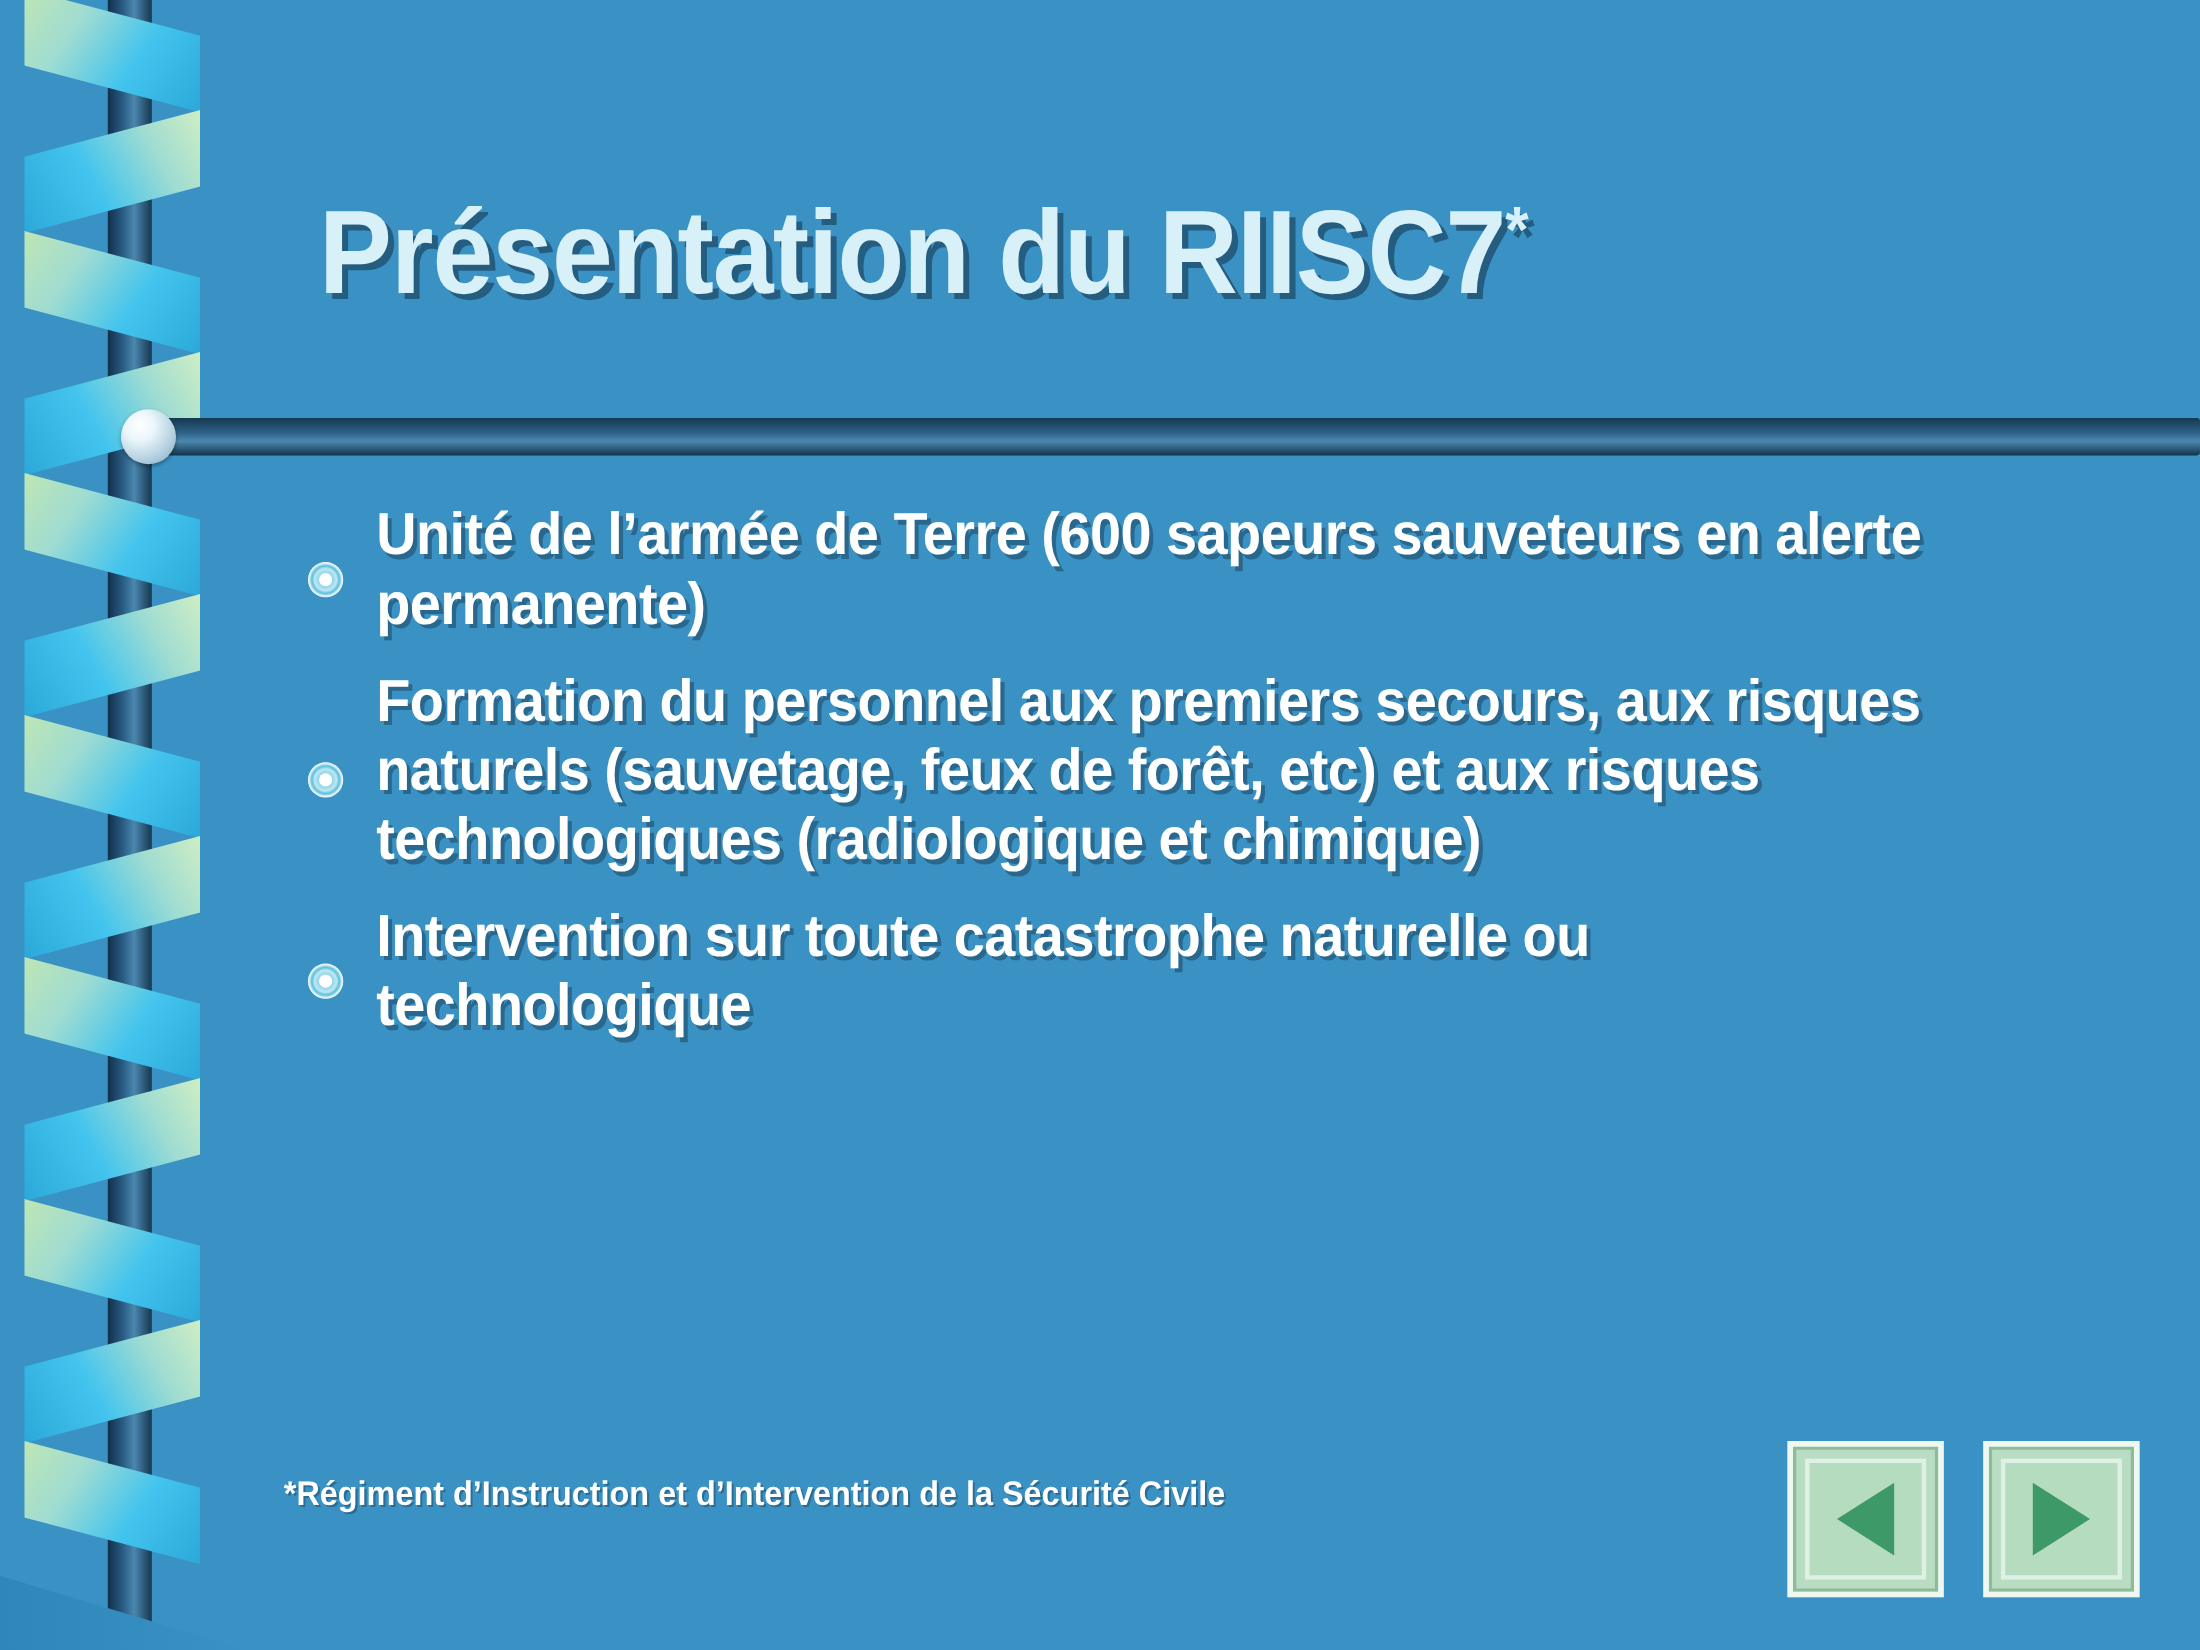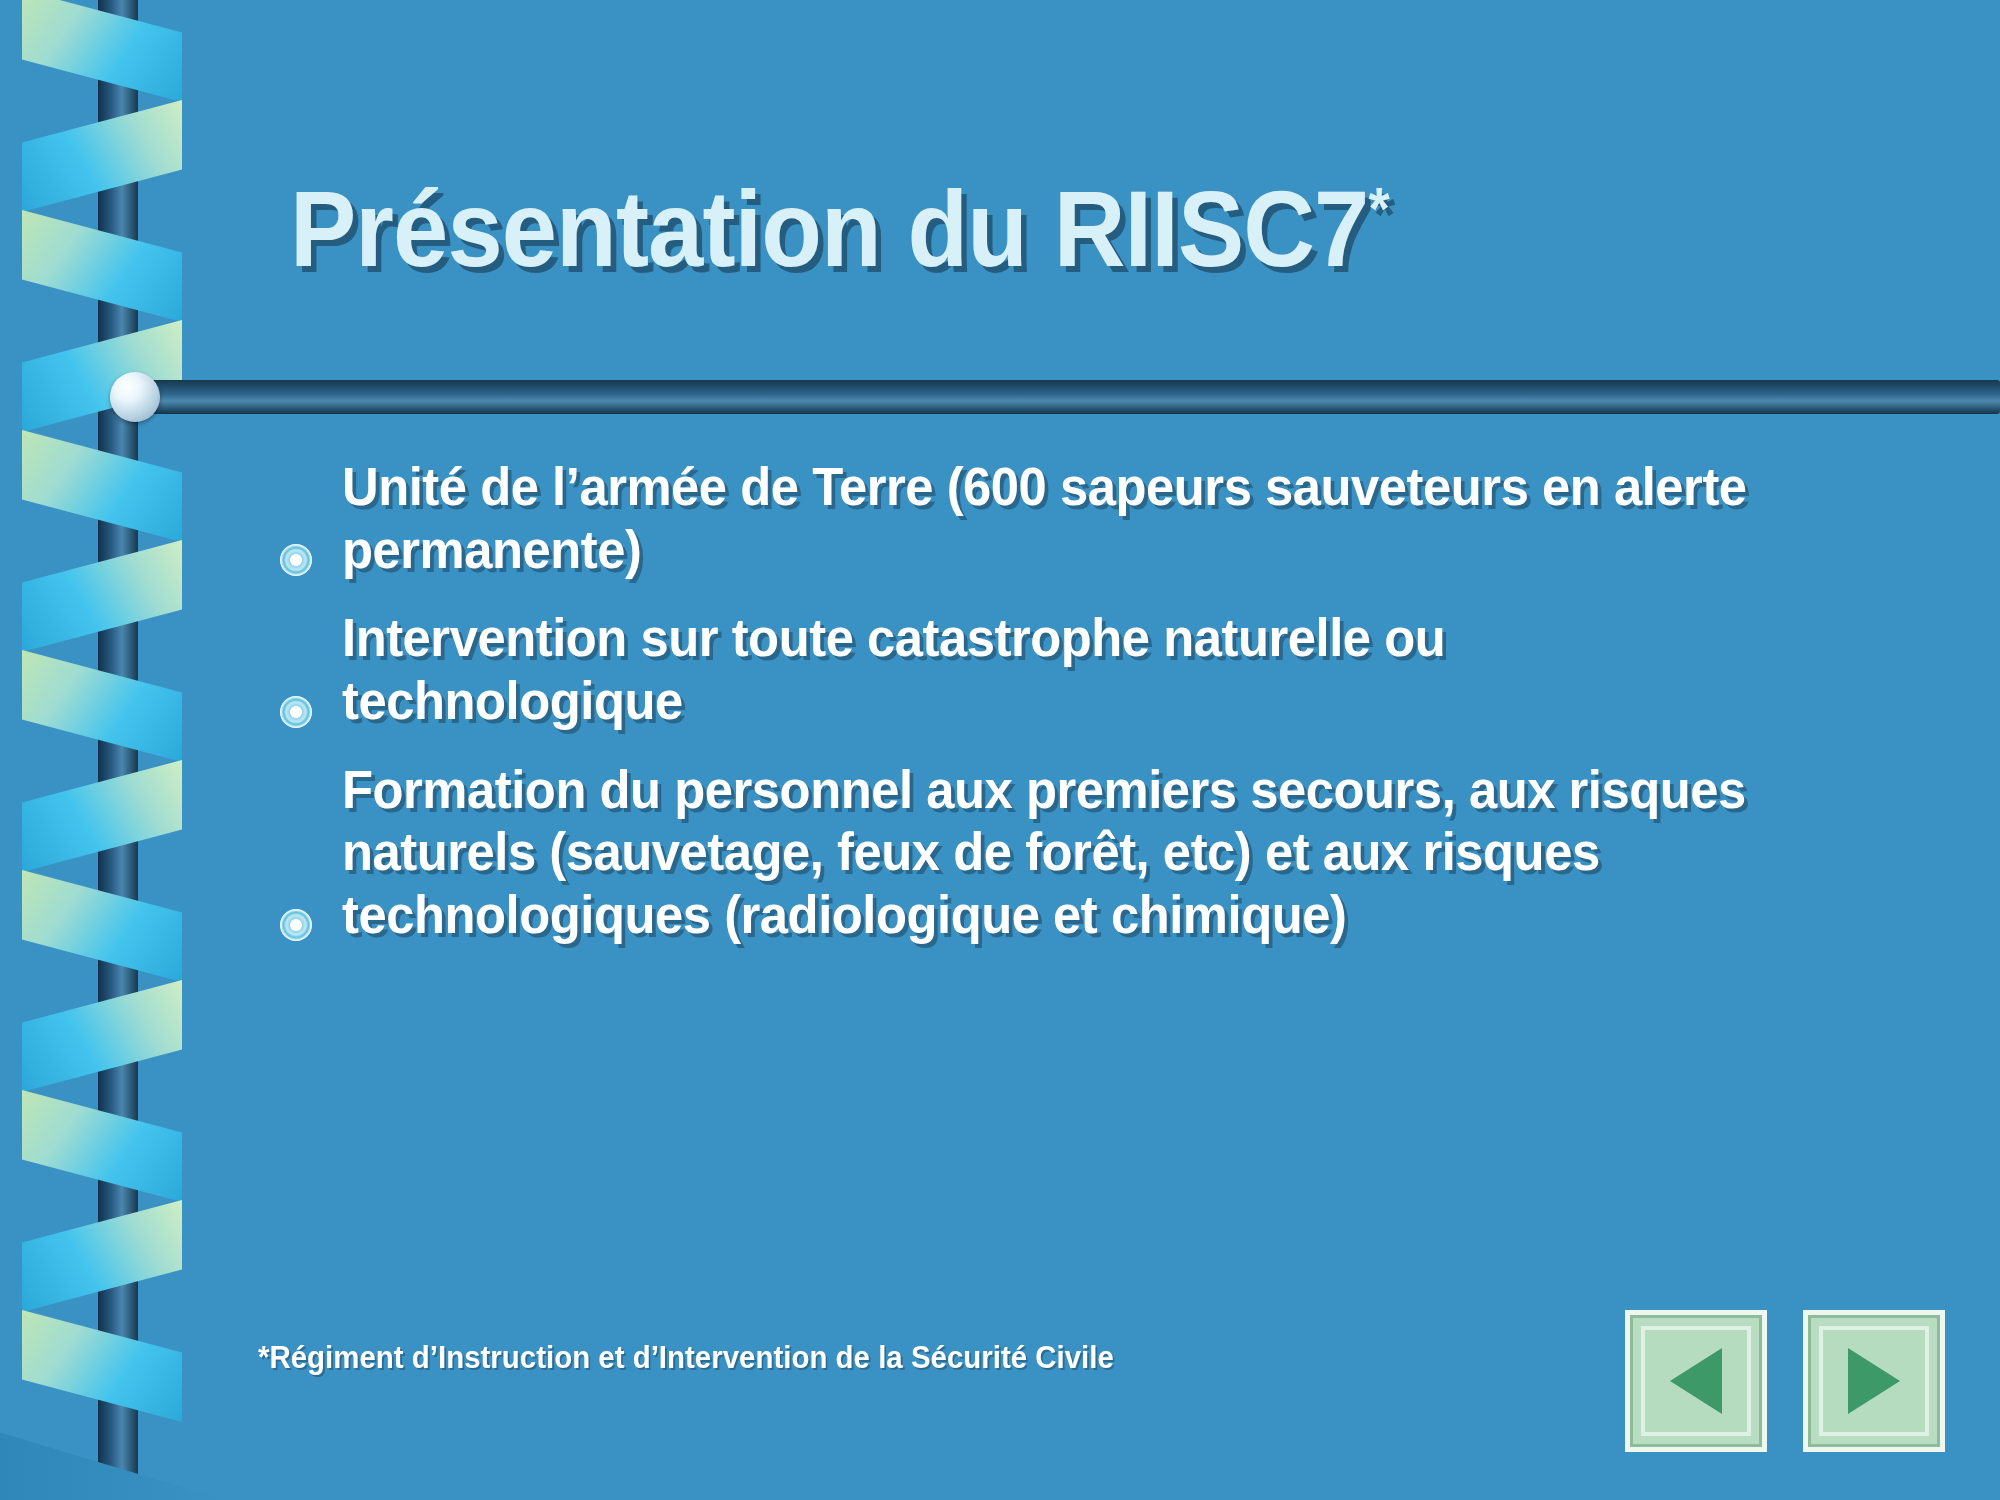--- a/index.html
+++ b/index.html
@@ -123,21 +123,21 @@
   
   .bullets {
     position: absolute;
     left: 280px;
     top: 455px;
     width: 1600px;
   }
   .bullet {
     position: relative;
     display: flex;
-    align-items: flex-end;
+    align-items: center;
     margin-bottom: 26px;
   }
   .bullet-marker {
     flex: 0 0 auto;
     width: 36px;
     height: 36px;
     margin-top: 22px;
     margin-right: 26px;
     position: relative;
   }
@@ -261,28 +261,28 @@
       <span class="bullet-marker">
           <span class="ring"></span>
         </span>
       <span class="bullet-text">Unité de l’armée de Terre (600 sapeurs sauveteurs en alerte permanente)</span>
     </div>
 
     <div class="bullet">
       <span class="bullet-marker">
           <span class="ring"></span>
         </span>
-      <span class="bullet-text">Intervention sur toute catastrophe naturelle ou technologique</span>
+      <span class="bullet-text">Formation du personnel aux premiers secours, aux risques naturels (sauvetage, feux de forêt, etc) et aux risques technologiques (radiologique et chimique)</span>
     </div>
 
     <div class="bullet">
       <span class="bullet-marker">
           <span class="ring"></span>
         </span>
-      <span class="bullet-text">Formation du personnel aux premiers secours, aux risques naturels (sauvetage, feux de forêt, etc) et aux risques technologiques (radiologique et chimique)</span>
+      <span class="bullet-text">Intervention sur toute catastrophe naturelle ou technologique</span>
     </div>
 
 
   </div>
 
   <div class="footnote">*Régiment d’Instruction et d’Intervention de la Sécurité Civile</div>
 
   <div class="nav">
     <div class="navbtn">
       <div class="inner">

